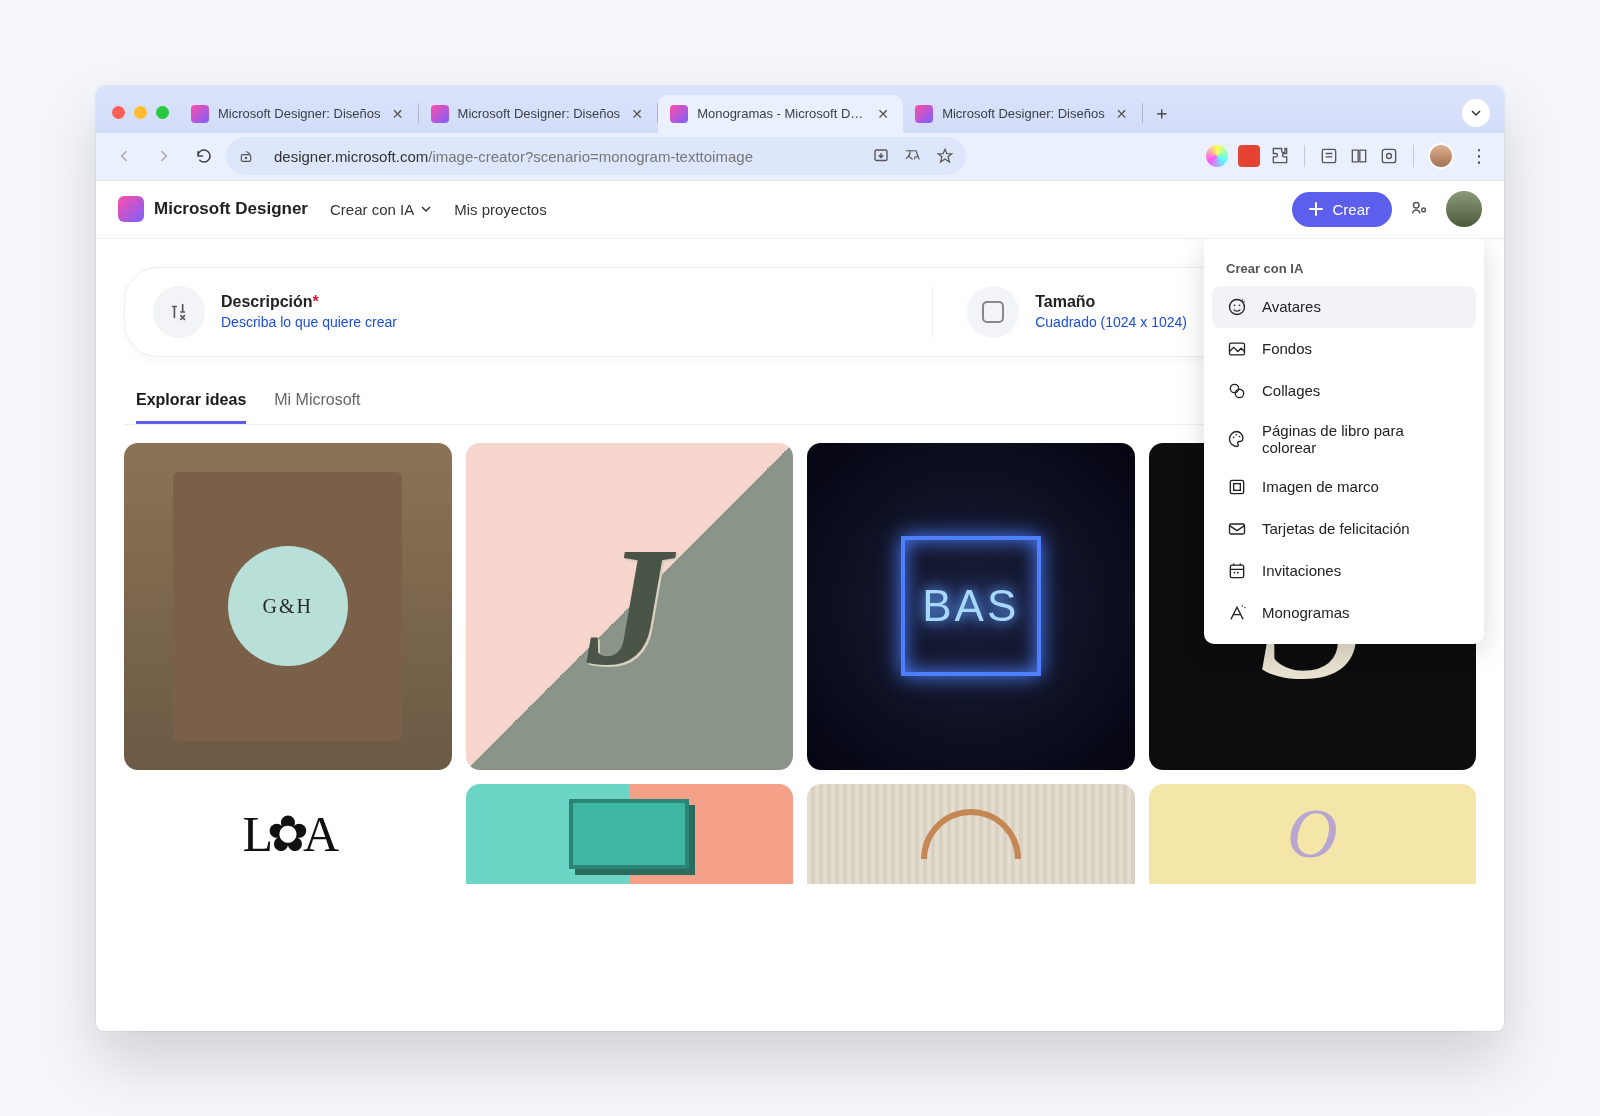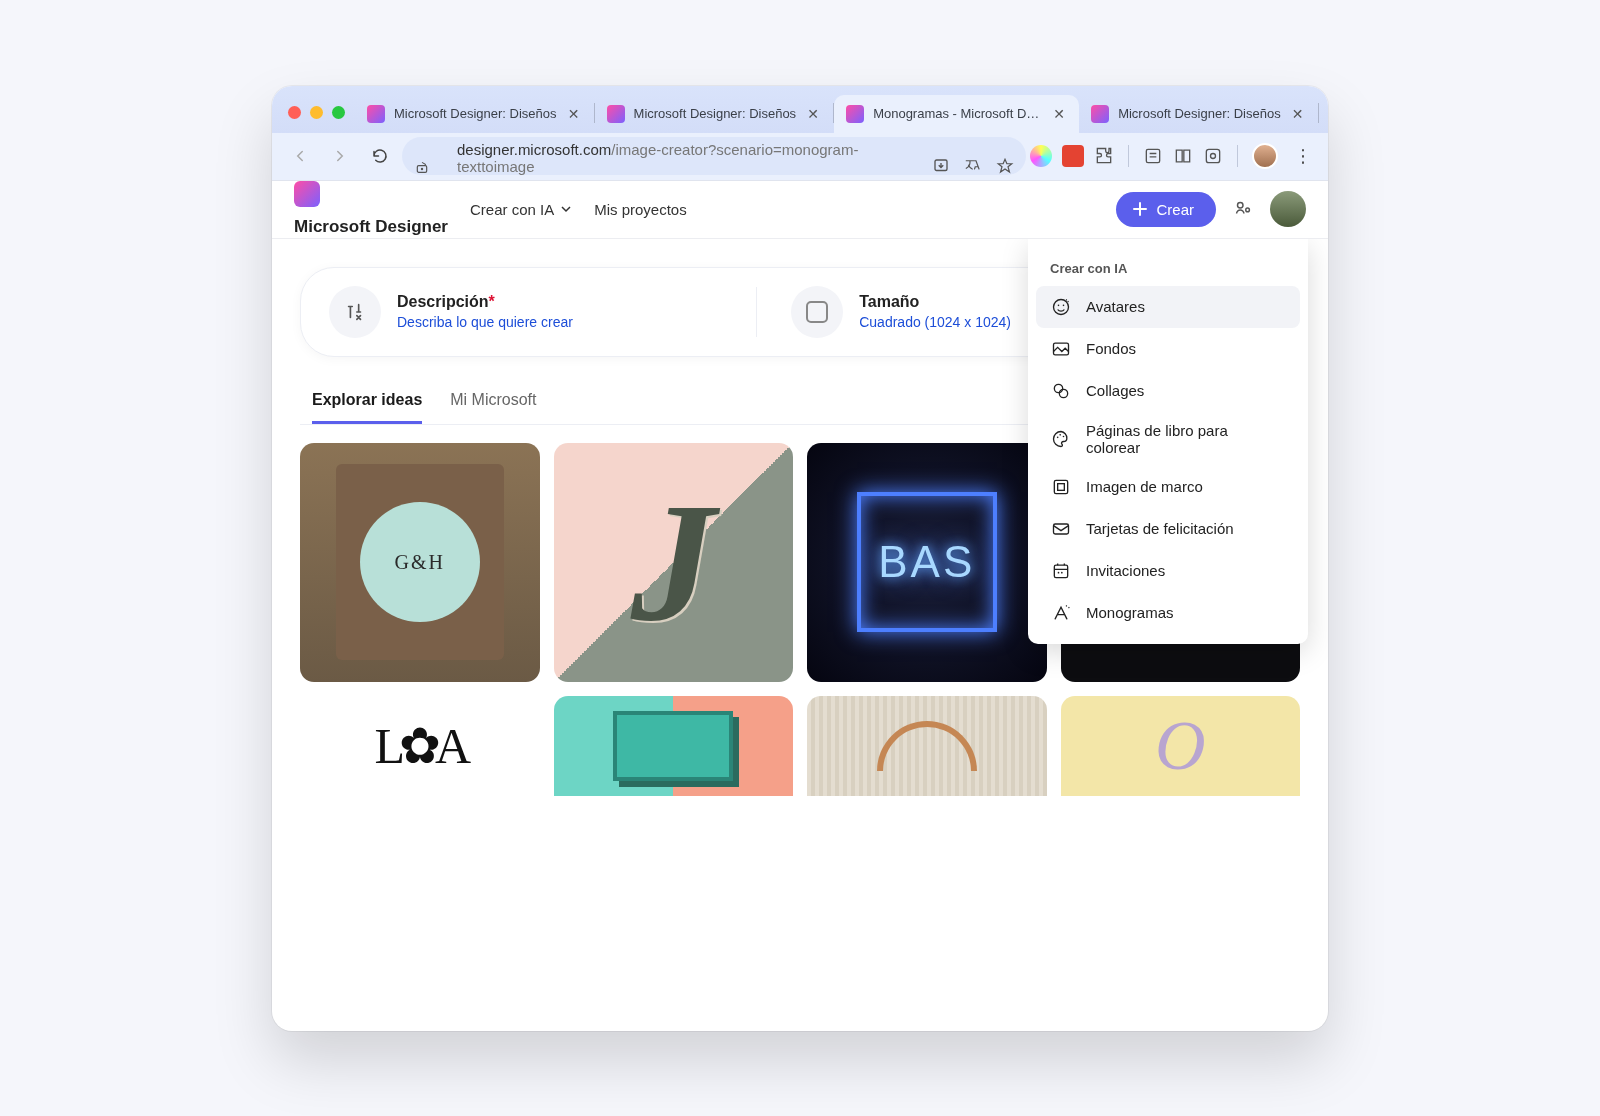--- a/index.html
+++ b/index.html
@@ -1,48 +1,48 @@
 <!DOCTYPE html>
 <html><head>
 <meta charset="utf-8">
 <style>
 * { margin:0; padding:0; box-sizing:border-box; font-family: -apple-system, BlinkMacSystemFont, "Segoe UI", sans-serif; }
 body { background:#f5f6fb; width:1600px; height:1116px; display:flex; align-items:center; justify-content:center; }
-.window { width:1056px; height:945px; background:#fff; border-radius:20px; overflow:hidden; box-shadow:0 30px 60px rgba(0,0,0,0.15), 0 0 0 1px rgba(0,0,0,0.05); position:relative; }
+.window { width:1408px; height:945px; background:#fff; border-radius:8px; overflow:hidden; box-shadow:0 30px 60px rgba(0,0,0,0.15), 0 0 0 1px rgba(0,0,0,0.05); position:relative; }
 
 .chrome-top { background:linear-gradient(#d9e3fb, #d3ddf8); height:47px; display:flex; align-items:flex-end; padding:0 10px; }
 .traffic { display:flex; gap:9px; align-items:center; padding:0 10px 14px 6px; }
 .traffic span { width:13px; height:13px; border-radius:50%; }
 .tl-r{background:#ff5f57;} .tl-y{background:#febc2e;} .tl-g{background:#28c840;}
 .tabs { display:flex; align-items:flex-end; flex:1; height:100%; }
 .tab { display:flex; align-items:center; gap:9px; height:38px; padding:0 12px; font-size:13px; color:#3a3f48; border-radius:10px 10px 0 0; max-width:245px; min-width:0; position:relative; }
 .tab.active { background:#eaf0fd; }
 .tab .favicon { width:18px; height:18px; border-radius:4px; background:linear-gradient(135deg,#ff4da6,#7b61ff); flex-shrink:0; }
 .tab .title { white-space:nowrap; overflow:hidden; text-overflow:ellipsis; flex:1; }
 .tab .close { width:16px; height:16px; display:flex; align-items:center; justify-content:center; font-size:14px; color:#555; flex-shrink:0; }
 .tab-sep { width:1px; height:20px; background:rgba(0,0,0,0.18); margin-bottom:10px; }
 .new-tab-btn { width:30px; height:30px; display:flex; align-items:center; justify-content:center; font-size:18px; color:#333; margin:0 6px 5px 4px; }
 .tabs-right { margin-left:auto; display:flex; align-items:center; padding-bottom:6px; }
 .tabs-menu { width:28px; height:28px; border-radius:50%; background:#fff; display:flex; align-items:center; justify-content:center; color:#333; margin-right:4px; }
 
 .toolbar { background:#eaf0fd; height:48px; display:flex; align-items:center; padding:0 10px; gap:4px; border-bottom:1px solid #e0e4ee; }
 .tb-btn { width:36px; height:36px; border-radius:50%; display:flex; align-items:center; justify-content:center; color:#444; }
 .tb-btn.dim{color:#aaa;}
-.addr { flex:1; max-width:740px; height:38px; background:#dde6fa; border-radius:19px; display:flex; align-items:flex-end; padding:0 12px; gap:27px; color:#333; font-size:15px;}
+.addr { flex:1; max-width:740px; height:38px; background:#dde6fa; border-radius:19px; display:flex; align-items:center; padding:0 12px; gap:20px; color:#333; font-size:15px;}
 .addr .lock{color:#555;}
 .addr .url-dim{color:#777;}
 .addr-icons { margin-left:auto; display:flex; gap:14px; color:#555;}
 .tb-right { display:flex; align-items:center; gap:10px; margin-left:auto; }
 .tb-ext { width:22px; height:22px; }
 .tb-sep { width:1px; height:22px; background:#c0c8db; margin:0 4px;}
 .avatar-sm { width:26px; height:26px; border-radius:50%; background:linear-gradient(#e0b090,#a07050); border:2px solid #fff; }
 .tb-menu{font-size:18px; color:#444; padding:0 6px;}
 
 .app-header { height:58px; display:flex; align-items:center; padding:0 22px; gap:22px; border-bottom:1px solid #ecedf1;}
-.brand { display:flex; gap:10px;flex-direction:column; }
+.brand { display:flex; align-items:center; gap:10px; }
 .brand-logo { width:26px; height:26px; border-radius:6px; background:linear-gradient(135deg,#ff4da6,#7b61ff);}
 .brand-name { font-size:17px; font-weight:600; color:#222;}
 .hdr-link { font-size:15px; color:#333; display:flex; align-items:center; gap:6px; }
 .hdr-right { margin-left:auto; display:flex; align-items:center; gap:16px;}
 .create-btn { background:#5b5fec; color:#fff; border:none; border-radius:20px; padding:9px 22px 9px 16px; font-size:15px; font-weight:500; display:flex; align-items:center; gap:8px;}
 .avatar-md { width:36px; height:36px; border-radius:50%; background:linear-gradient(#8b9b7a,#4a5a3a);}
 
 .page { padding:28px 28px 0 28px; height:calc(100% - 47px - 48px - 58px); overflow:hidden; position:relative;}
 .page-title { font-size:33px; font-weight:600; color:#1a1a1a; margin-left:6px; margin-bottom:24px;}
 

